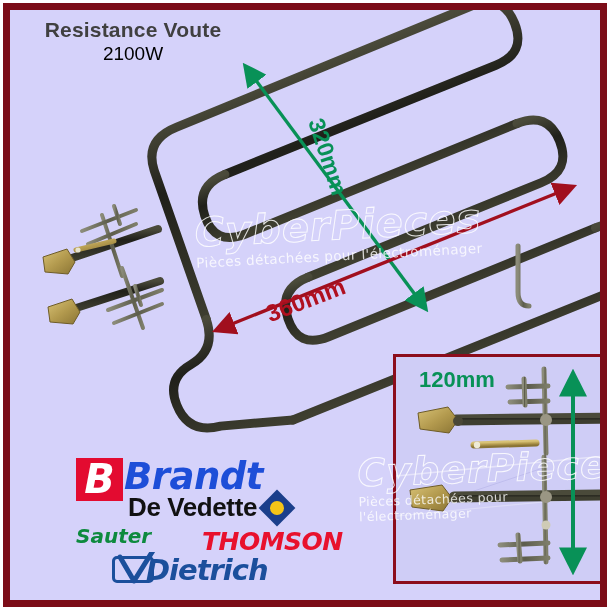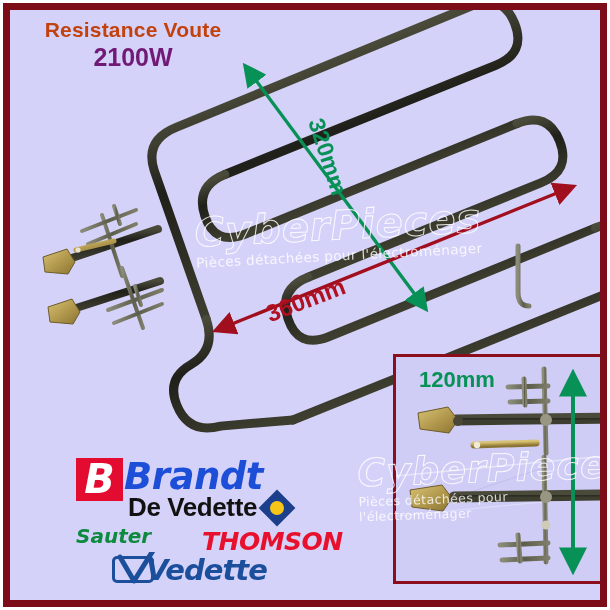--- a/index.html
+++ b/index.html
@@ -44,28 +44,28 @@
     position: absolute;
     left: 8px;
     top: 8px;
     width: 230px;
     text-align: center;
     z-index: 40;
   }
   .title-line1 {
     font-size: 21px;
     font-weight: bold;
-    color: #c2410c;
+    color: #404040;
     letter-spacing: 0.2px;
     line-height: 1.15;
   }
   .title-line2 {
-    font-size: 25px;
-    font-weight: bold;
-    color: #701a75;
+    font-size: 19px;
+    font-weight: normal;
+    color: #000000;
     line-height: 1.25;
   }
   
   .photo {
     position: absolute;
     left: 0; top: 0;
     width: 590px; height: 590px;
     z-index: 10;
   }
   
@@ -413,17 +413,17 @@
         <div class="b-brandt">Brandt</div>
         <div class="b-dietrich">De Vedette</div>
         <div class="b-diamond"></div>
       </div>
       <div class="b-sauter">Sauter</div>
       <div class="b-thomson">THOMSON</div>
       <div class="b-vedette-box"></div>
       <svg class="b-vedette-check" viewBox="0 0 46 34">
         <path d="M 8 5 L 22 29 L 42 -3" fill="none" stroke="#1b4f9c" stroke-width="5" stroke-linecap="round" stroke-linejoin="round"></path>
       </svg>
-      <div class="b-vedette-text">Vedette</div>
+      <div class="b-vedette-text">Dietrich</div>
     </div>
 
   </div>
 </div>
 
 </body></html>

